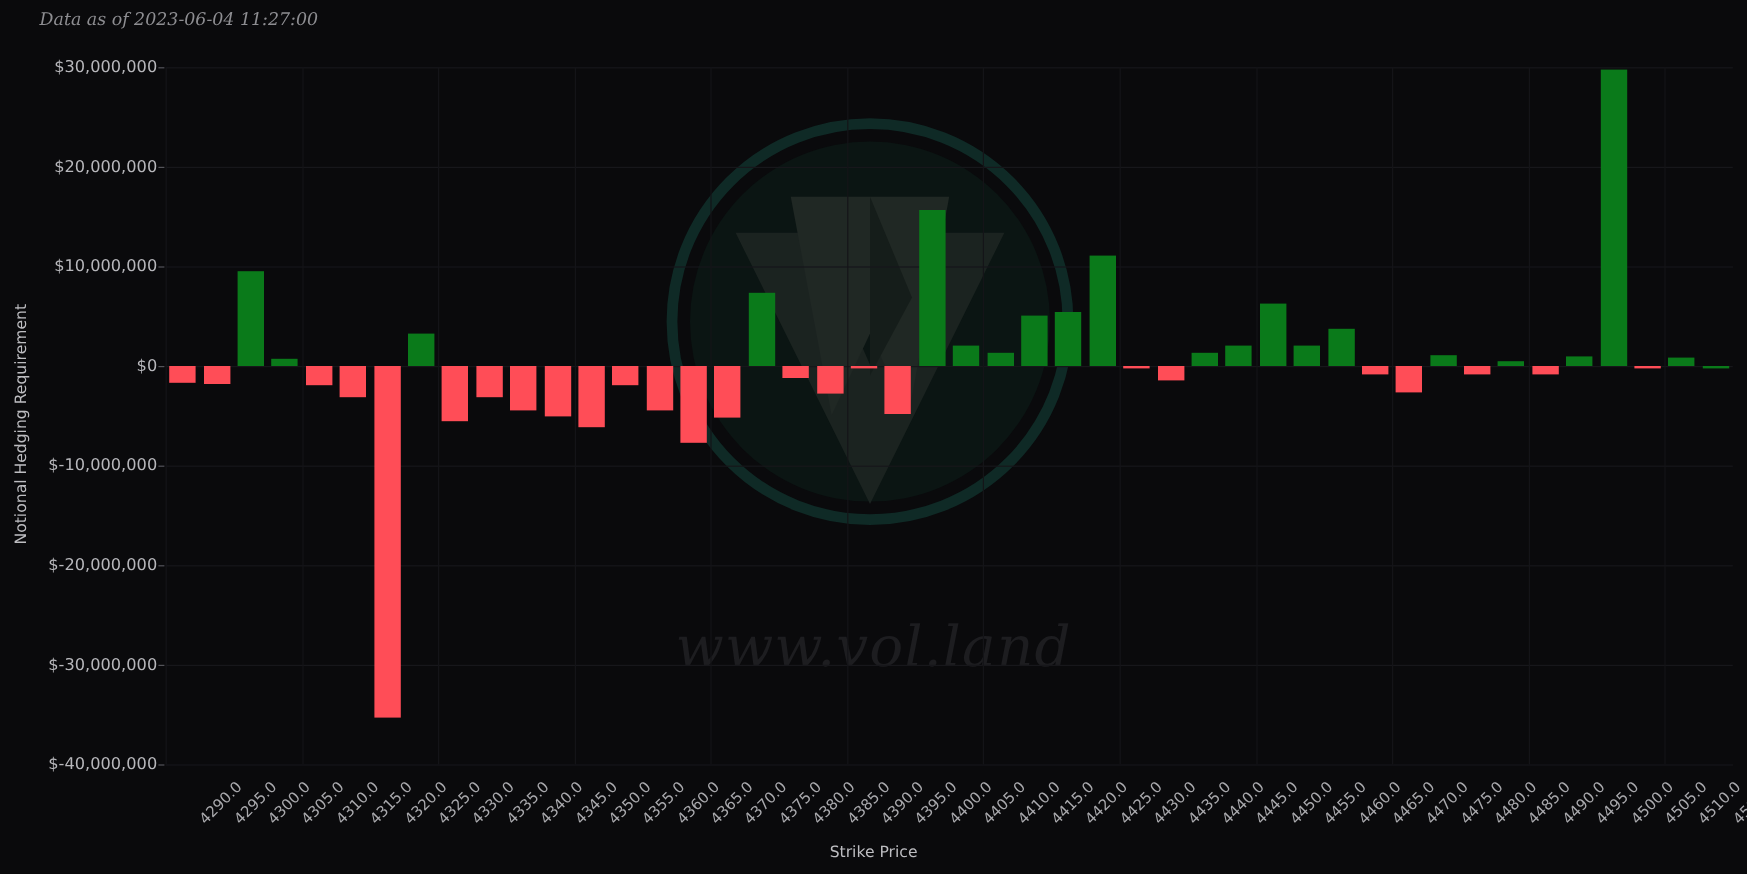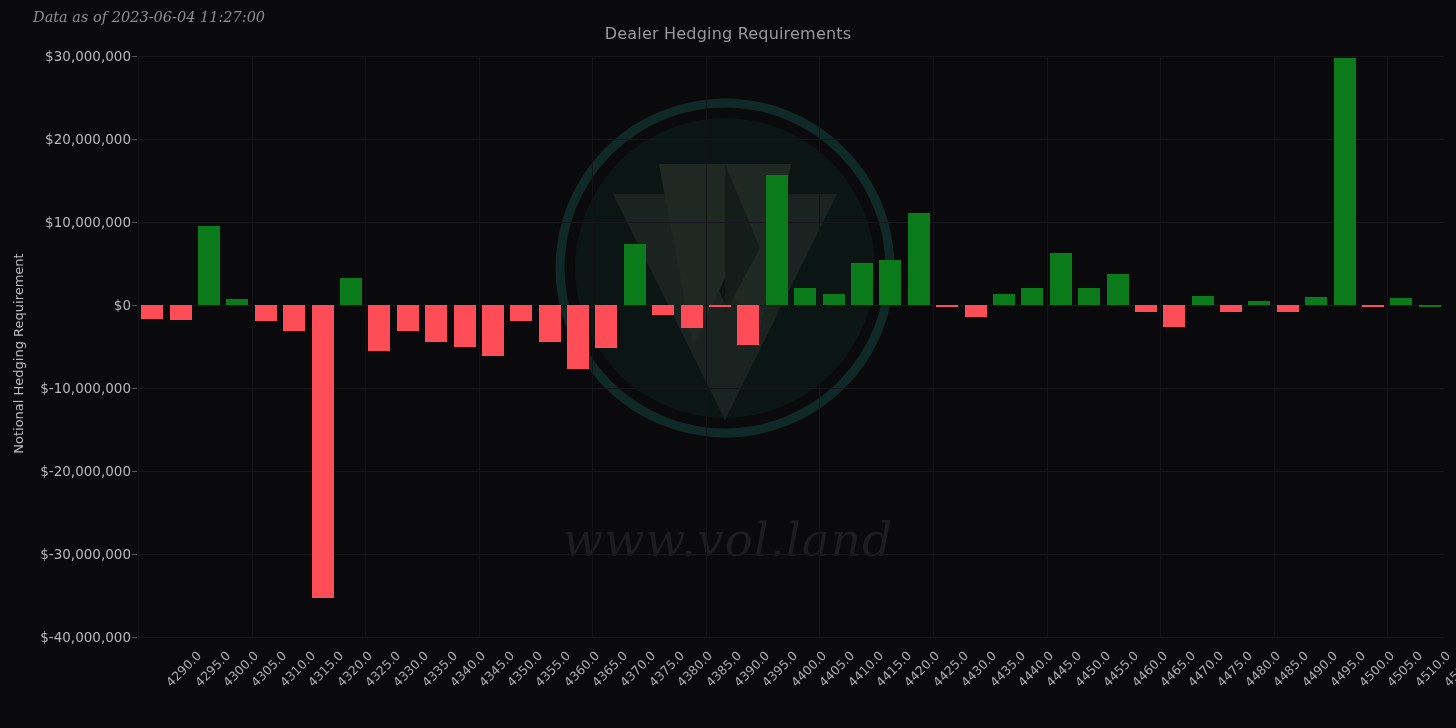--- a/index.html
+++ b/index.html
@@ -169,21 +169,20 @@
       </g>
       <g fill="#151d1a">
         <path d="M170 66 L170 215 L205 150 Z"></path>
       </g>
     </svg>
   </div>
 
   <div class="wm-text">www.vol.land</div>
 
   <div class="data-asof">Data as of 2023-06-04 11:27:00</div>
-  <div class="chart-title">Dealer Hedging Requirements</div>
 
   <div class="ylabel">Notional Hedging Requirement</div>
 
   <div id="yticks">
       <div class="ytick" style="top: 56px;">$30,000,000</div>
       <div class="ytick-mark" style="top: 56px;"></div>
       <div class="ytick" style="top: 139px;">$20,000,000</div>
       <div class="ytick-mark" style="top: 139px;"></div>
       <div class="ytick" style="top: 222px;">$10,000,000</div>
       <div class="ytick-mark" style="top: 222px;"></div>
@@ -313,14 +312,15 @@
         <div class="bar pos" title="4485.0: 500000" style="left: 1110.46px; top: 244.85px; height: 4.15px;"></div>
         <div class="bar neg" title="4490.0: -900000" style="left: 1138.85px; top: 249px; height: 7.47px;"></div>
         <div class="bar pos" title="4495.0: 1000000" style="left: 1167.24px; top: 240.7px; height: 8.3px;"></div>
         <div class="bar pos" title="4500.0: 29800000" style="left: 1195.63px; top: 1.66px; height: 247.34px;"></div>
         <div class="bar neg" title="4505.0: -200000" style="left: 1224.02px; top: 249px; height: 2px;"></div>
         <div class="bar pos" title="4510.0: 800000" style="left: 1252.41px; top: 242.36px; height: 6.64px;"></div>
         <div class="bar pos" title="4515.0: 0" style="left: 1280.8px; top: 249px; height: 2px;"></div>
       </div>
   </div>
 
+  <div class="xlabel">Strike Price</div>
 
 </div>
 
 </body></html>

